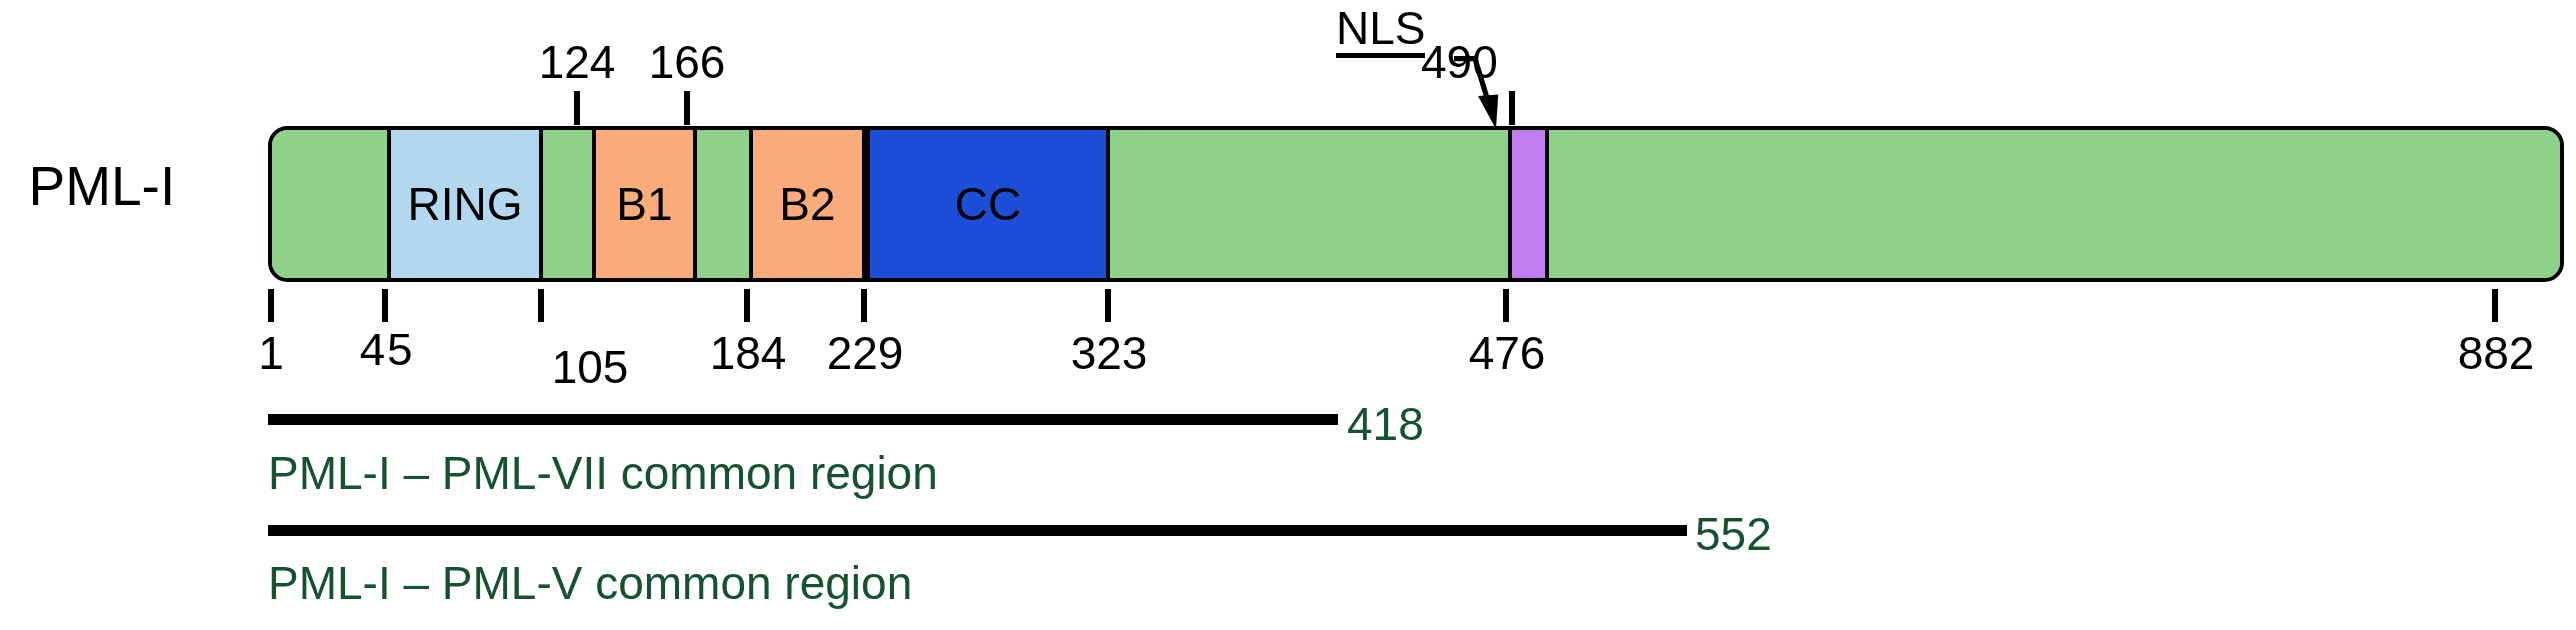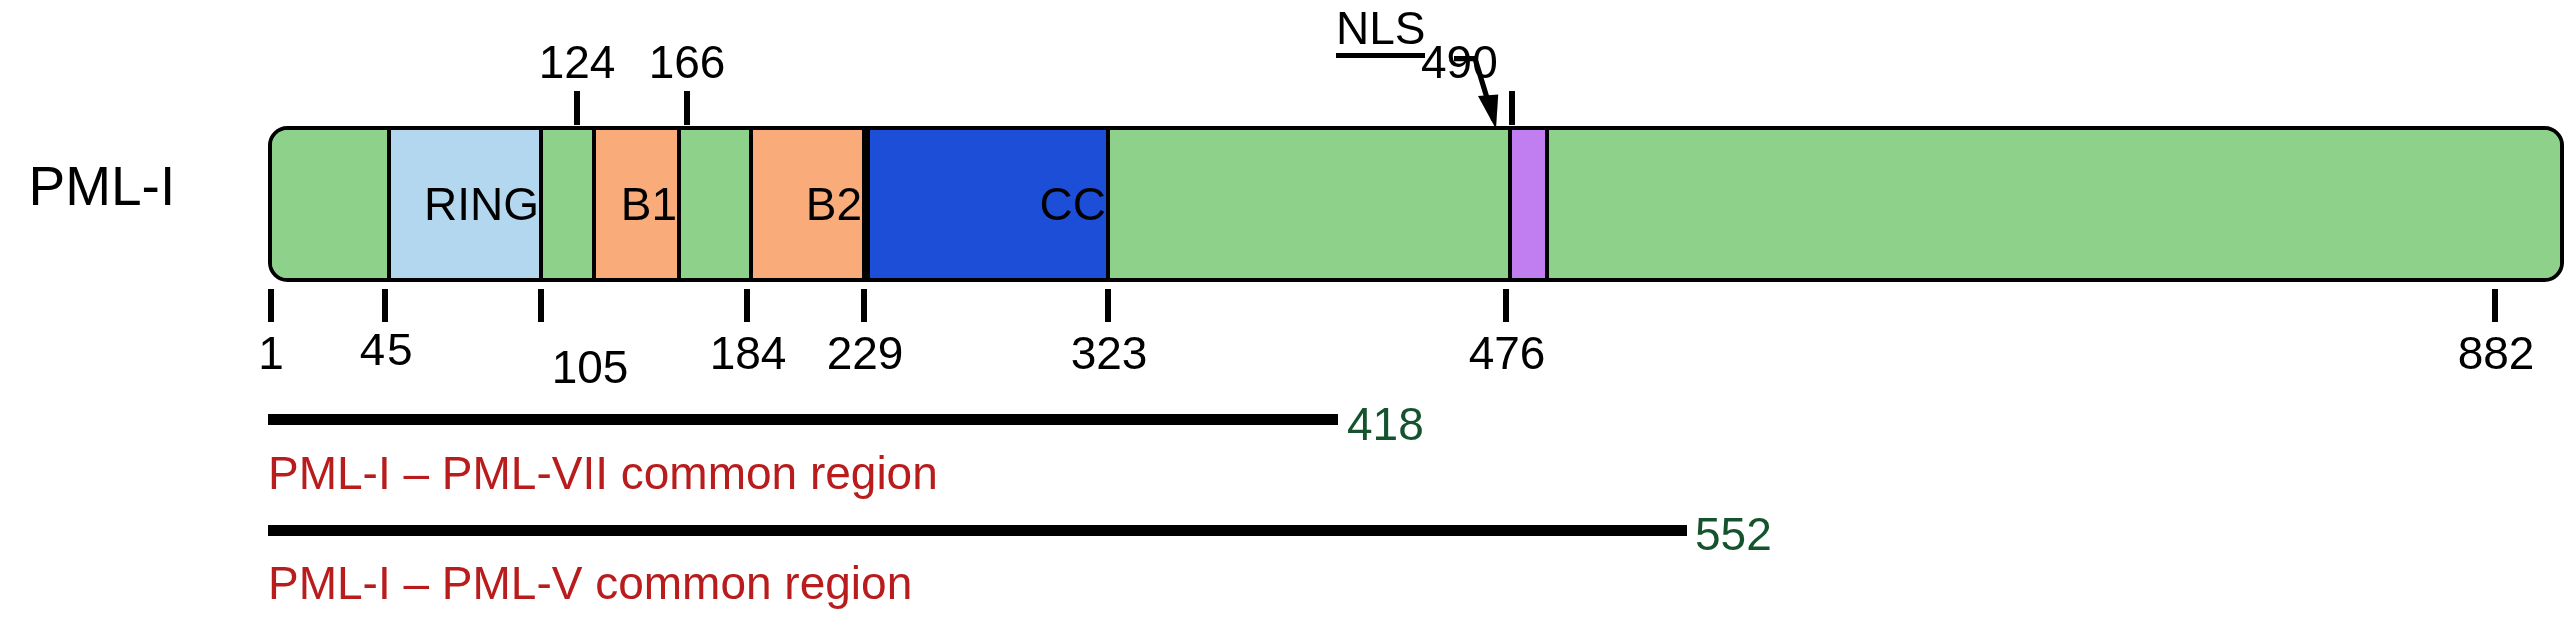--- a/index.html
+++ b/index.html
@@ -38,21 +38,21 @@
     box-sizing:border-box;
   }
   .seg.bordered{
     border-left:4.5px solid #000;
     border-right:4.5px solid #000;
   }
   .seg-label{
     position:absolute;
     left:0; right:0; top:50%;
     transform:translateY(-50%);
-    text-align:right;
+    text-align:center;
     font-size:46px;
     color:#000;
     white-space:nowrap;
     line-height:1;
   }
 
   
   .tick{
     position:absolute;
     width:6px;
@@ -92,21 +92,21 @@
   .region-end-label{
     position:absolute;
     font-size:46px;
     color:#14532d;
     white-space:nowrap;
     line-height:1;
   }
   .region-text{
     position:absolute;
     font-size:46px;
-    color:#b91c1c;
+    color:#14532d;
     white-space:nowrap;
     line-height:1;
   }
 </style>
 </head>
 <body>
 
 <div class="stage">
 
   <div class="protein-name">PML-I</div>
@@ -131,21 +131,21 @@
   <div class="bar-wrap">
 
     <div class="seg" style="left:0px; width:115px; background:#8dd18b;"></div>
 
     <div class="seg bordered" style="left:115px; width:156px; background:#b4d7f0;">
       <div class="seg-label">RING</div>
     </div>
 
     <div class="seg" style="left:271px; width:49px; background:#8dd18b;"></div>
 
-    <div class="seg bordered" style="left:320px; width:89px; background:#f9ac79;">
+    <div class="seg bordered" style="left:320px; width:105px; background:#f9ac79;">
       <div class="seg-label">B1</div>
     </div>
 
     <div class="seg" style="left:429px; width:47px; background:#8dd18b;"></div>
 
     <div class="seg bordered" style="left:477px; width:117px; background:#f9ac79;">
       <div class="seg-label">B2</div>
     </div>
 
     <div class="seg bordered" style="left:594px; width:244px; background:#1d4ed8;">

